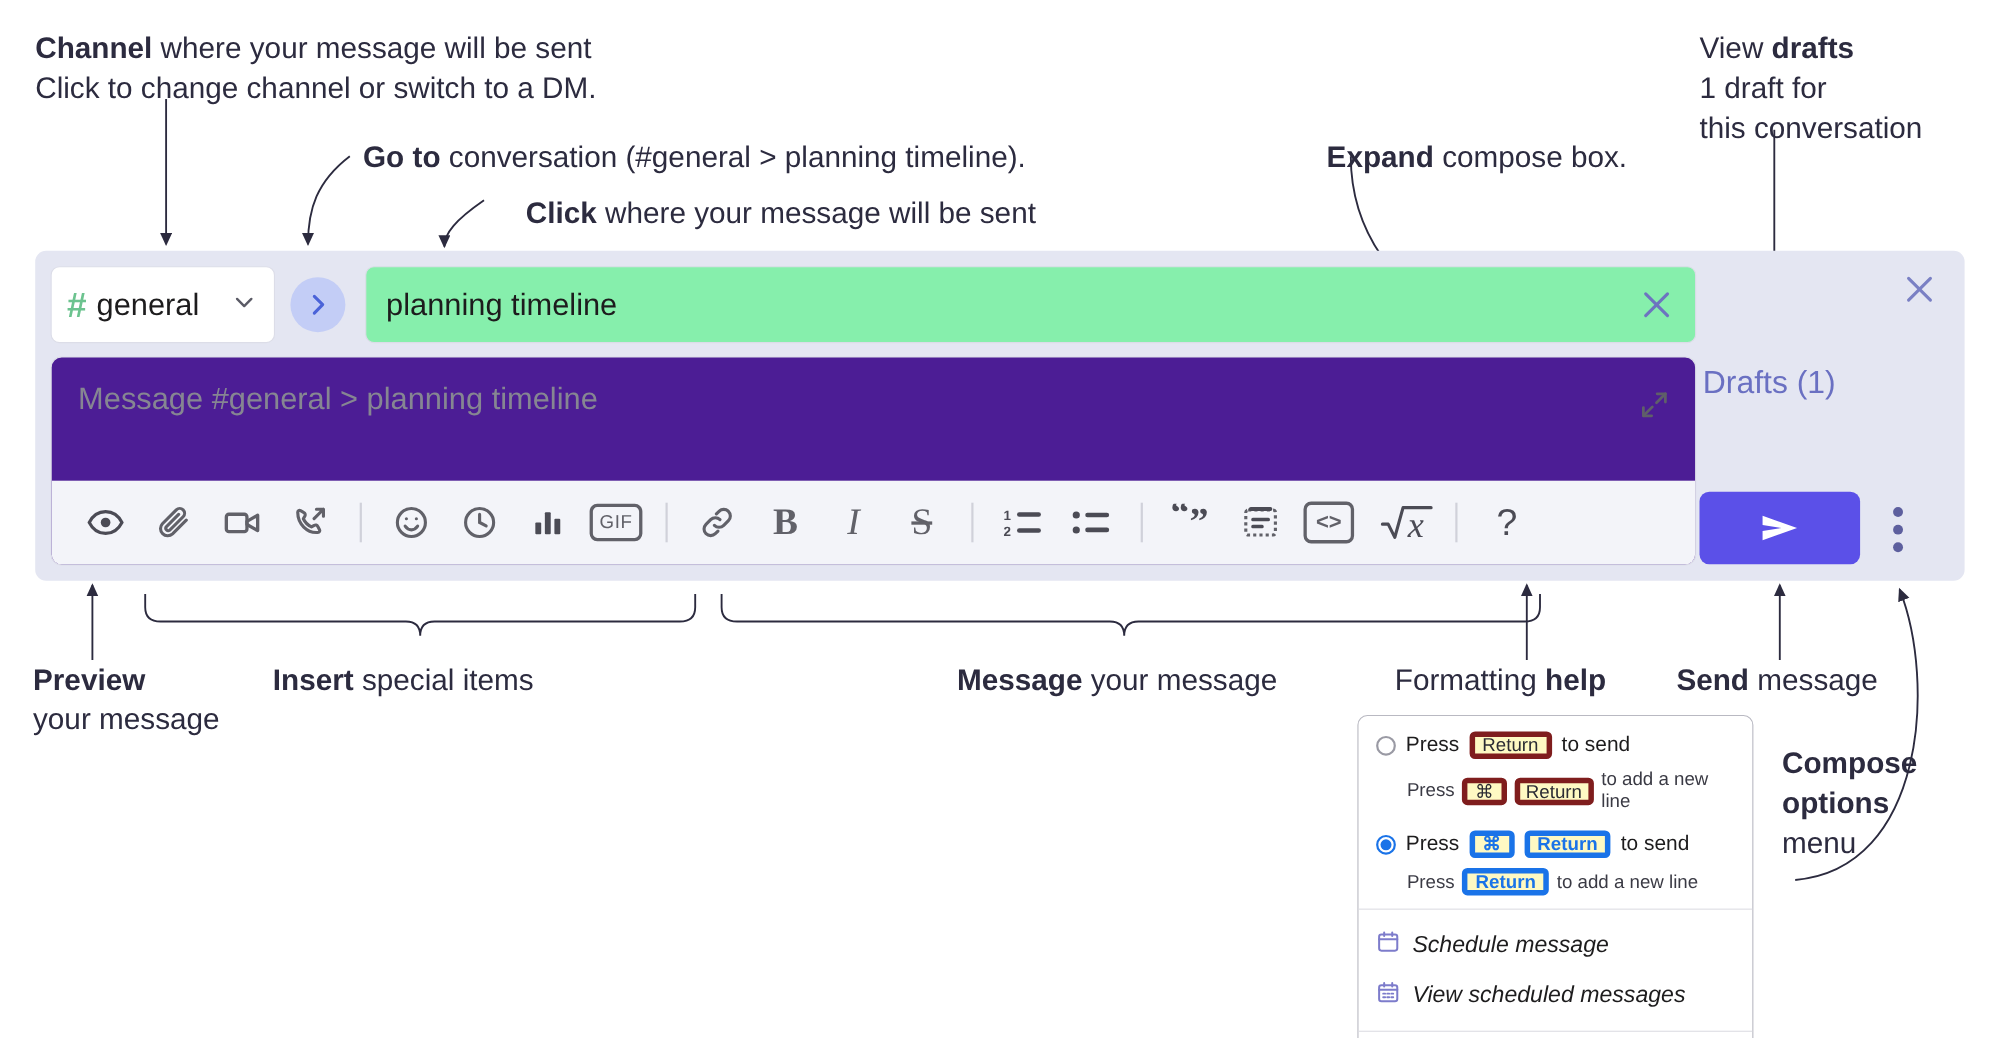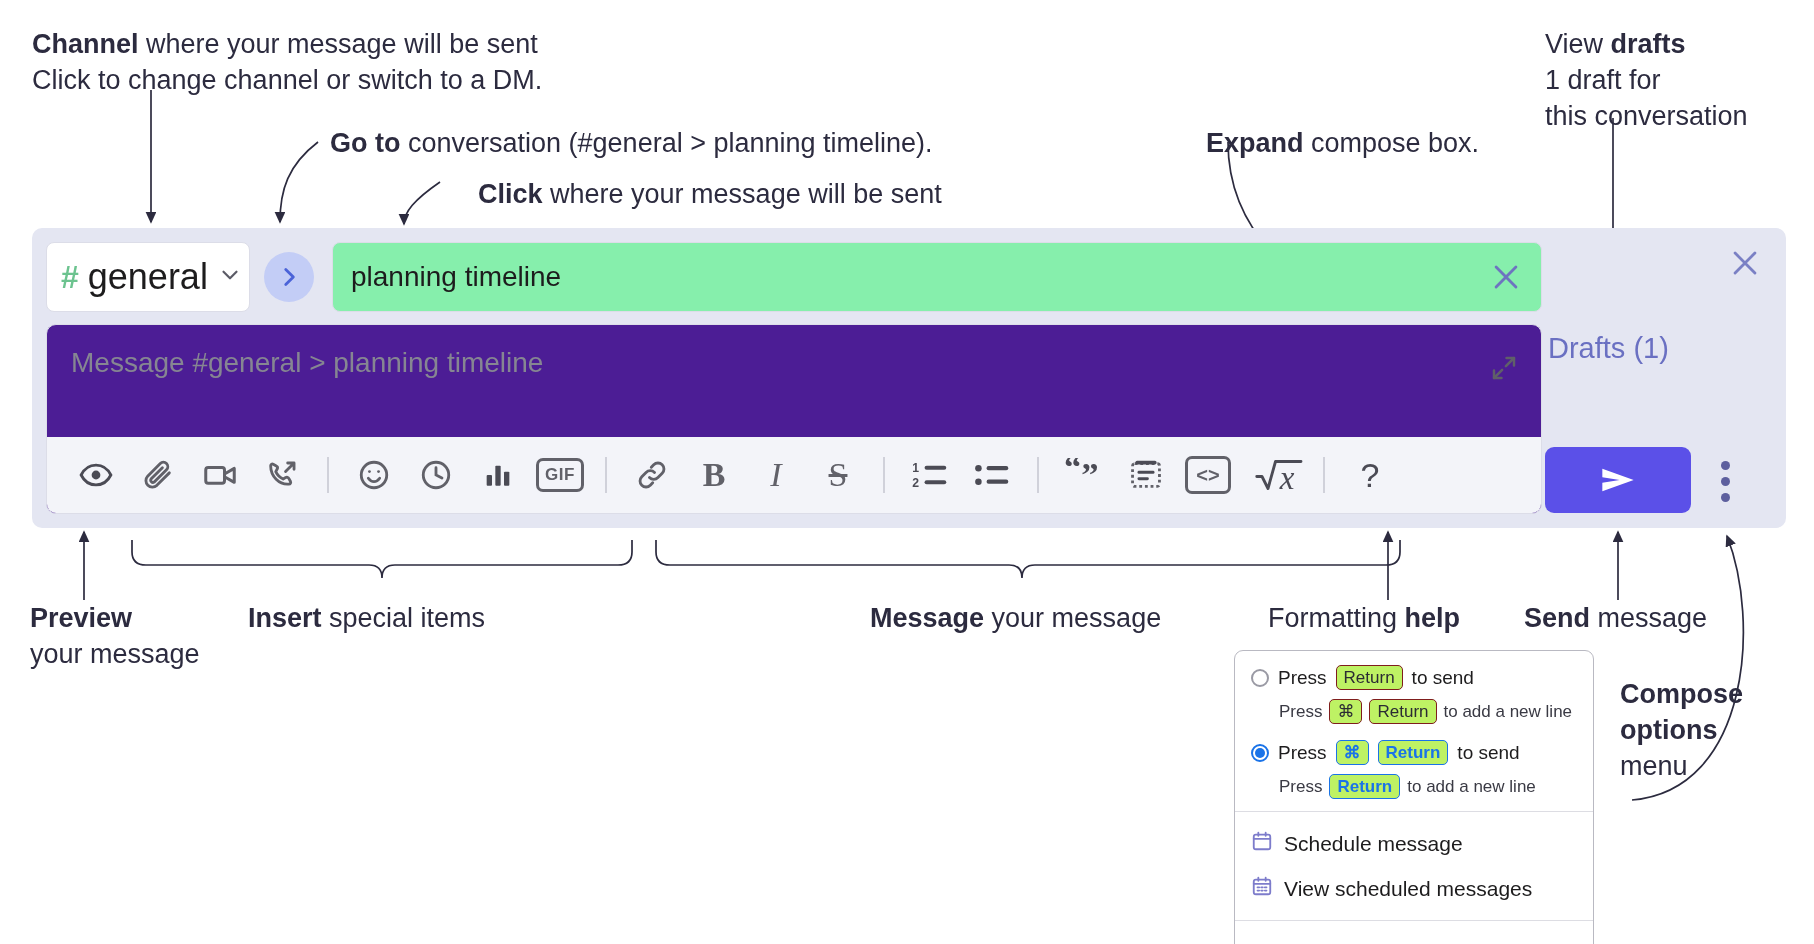--- a/index.html
+++ b/index.html
@@ -47,21 +47,21 @@
     width: 204px; height: 70px;
     background: #ffffff;
     border: 1px solid #dcdde8;
     border-radius: 8px;
     display: flex; align-items: center;
     padding: 0 14px;
     gap: 9px;
     cursor: pointer;
   }
   .hash-icon { font-size: 32px; font-weight: 700; color: #6cc38f; line-height: 1; }
-  .channel-name { font-size: 36px; color: #1d1c1d; }
+  .channel-name { font-size: 28px; color: #1d1c1d; }
   .chev { margin-left: auto; color: #5b5b66; }
 
   .goto-btn {
     position: absolute; left: 218px; top: 10px;
     width: 50px; height: 50px; border-radius: 50%;
     background: #c3cdf6;
     display: flex; align-items: center; justify-content: center;
     cursor: pointer;
   }
 
@@ -112,21 +112,21 @@
     color: #616169;
     cursor: pointer;
     flex: 0 0 auto;
   }
   .tbtn.qmark { font-size: 34px; color: #4b4b55; font-weight: 400; }
   .tdiv { width: 2px; height: 36px; background: #d0d1da; margin: 0 14px; flex: 0 0 auto; }
   .gifbox {
     width: 52px; height: 34px;
     border: 3px solid #616169; border-radius: 7px;
     display: flex; align-items: center; justify-content: center;
-    font-size: 17px; font-weight: 700; letter-spacing: .5px; color: #616169;
+    font-size: 17px; font-weight: 400; letter-spacing: .5px; color: #616169;
   }
   .codebox {
     width: 46px; height: 38px;
     border: 3px solid #616169; border-radius: 7px;
     display: flex; align-items: center; justify-content: center;
     font-size: 20px; font-weight: 700; color: #616169;
   }
   .mathx { font-size: 33px; color: #4b4b55; font-style: italic; }
 
   
@@ -169,31 +169,31 @@
     width: 18px; height: 18px; border-radius: 50%;
     border: 2px solid #9a9aa4; flex: 0 0 auto;
     display: flex; align-items: center; justify-content: center;
     background: #fff;
   }
   .radio.on { border-color: #1a73e8; }
   .radio.on::after { content: ""; width: 10px; height: 10px; border-radius: 50%; background: #1a73e8; }
   .key {
     display: inline-flex; align-items: center; justify-content: center;
     min-width: 26px; height: 25px; padding: 0 7px;
-    border: 1px solid #7f1d1d; border-radius: 5px;
-    font-size: 17px; color: #2b2b33; background: #bef264;
+    border: 5px solid #7f1d1d; border-radius: 5px;
+    font-size: 17px; color: #2b2b33; background: #fef9c3;
     line-height: 1;
   }
   .key.blue { border-color: #1a73e8; color: #1a73e8; font-weight: 700; }
   .dd-sub { display: flex; align-items: center; gap: 7px; margin: 9px 0 0 28px; font-size: 17px; color: #3a3a44; }
   .dd-row2 { margin-top: 16px; }
   .dd-divider { height: 1px; background: #ddddE3; }
   .dd-item {
     display: flex; align-items: center; gap: 11px;
-    padding: 9px 16px; font-size: 21px; cursor: pointer;
+    padding: 9px 16px; font-size: 21px; cursor: pointer; font-style: italic;
   }
   .dd-item:first-of-type { padding-top: 13px; }
   .dd-group { padding: 5px 0 9px 0; }
   .dd-group2 { padding: 9px 0; }
 </style>
 </head>
 <body>
 
 <div id="root">
 

